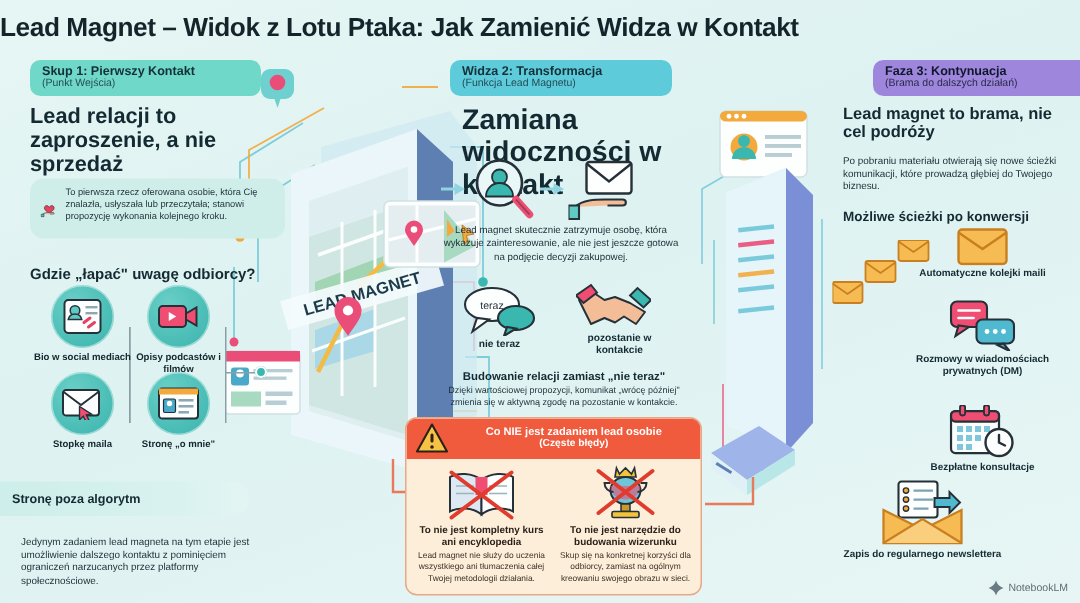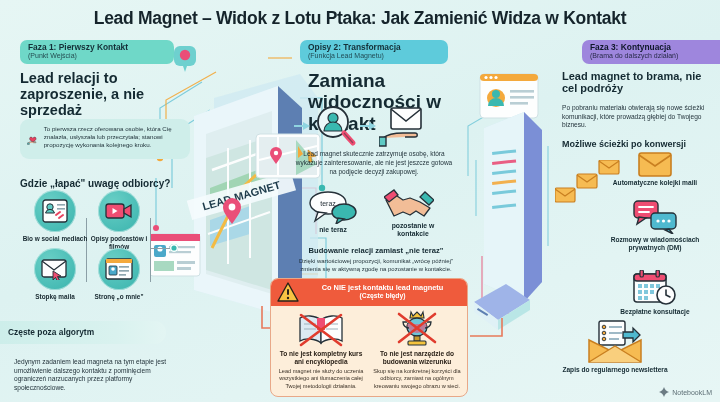--- a/index.html
+++ b/index.html
@@ -7,21 +7,21 @@
     width:720px;height:402px;overflow:hidden;
     background:#e2f4f3;
     font-family:"Liberation Sans","DejaVu Sans",sans-serif;
     color:#1f2d33;
   }
   .canvas{position:relative;width:720px;height:402px;overflow:hidden;
     background:linear-gradient(160deg,#e6f6f4 0%,#ddf2f1 45%,#e7f6f5 100%);}
 
   
   .title{
-    position:absolute;left:0;top:8px;width:720px;text-align:center;
+    position:absolute;left:0;top:8px;width:720px;text-align:left;
     font-size:17.5px;font-weight:bold;letter-spacing:-.3px;color:#15242b;
   }
 
   
   .badge{
     position:absolute;border-radius:7px;padding:3px 8px 4px 8px;color:#143038;
     line-height:1.08;
   }
   .badge .b1{font-size:8.4px;font-weight:bold;display:block;}
   .badge .b2{font-size:7px;display:block;opacity:.85;}
@@ -237,21 +237,21 @@
         <path d="M8,24 L40,6 L64,22 L32,42 Z" fill="#9fb4e8"></path>
         <path d="M8,24 L32,42 L32,52 L8,34 Z" fill="#dff1f6"></path>
         <path d="M32,42 L64,22 L64,32 L32,52 Z" fill="#b9e6e6"></path>
         <rect x="12" y="30" width="12" height="2" fill="#5d7fb2" transform="rotate(32 12 30)"></rect>
       </g>
       <path d="M40,262 L40,280 L8,280" stroke="#e8795a" stroke-width="1.6" fill="none"></path>
     </svg>
   </div>
 
   <div class="badge teal" style="left:20px;top:40px;width:138px;">
-    <span class="b1">Faza 1: Pierwszy Kontakt</span>
+    <span class="b1">Skup 1: Pierwszy Kontakt</span>
     <span class="b2">(Punkt Wejścia)</span>
   </div>
 
   <div class="h-big" style="left:20px;top:70px;width:160px;font-size:14.5px;">Lead relacji to zaproszenie, a nie sprzedaż</div>
 
   <div class="infocard" style="left:20px;top:119px;width:156px;">
     <svg width="30" height="28" viewBox="0 0 30 28">
       <path d="M15,12 c-2.6,-4.6 -8.4,-3.6 -8.4,1.2 c0,3.4 4.2,6.2 8.4,9 c4.2,-2.8 8.4,-5.6 8.4,-9 c0,-4.8 -5.8,-5.8 -8.4,-1.2 Z" fill="#e8415f" stroke="#2a2f36" stroke-width="1"></path>
       <path d="M3,24 c3,-3 8,-3 12,-3 h7 c2,0 2,2.6 0,2.6 h-6" fill="#f2bd97" stroke="#2a2f36" stroke-width="1"></path>
       <path d="M1,24 h5 v4 h-5 z" fill="#5fcac4" stroke="#2a2f36" stroke-width="1"></path>
@@ -312,26 +312,26 @@
         <circle cx="8" cy="11" r="1.8" fill="#fff"></circle>
         <rect x="14" y="8" width="10" height="1.7" fill="#8fa7b0"></rect>
         <rect x="14" y="12" width="10" height="1.7" fill="#8fa7b0"></rect>
         <rect x="14" y="16" width="7" height="1.7" fill="#8fa7b0"></rect>
       </svg>
     </div>
     <div class="lbl">Stronę „o mnie"</div>
   </div>
 
   <div class="goalcard" style="left:0px;top:321px;width:150px;">
-    <div class="g1">Częste poza algorytm</div>
+    <div class="g1">Stronę poza algorytm</div>
   </div>
   <div class="p-small" style="left:14px;top:358px;width:160px;">Jedynym zadaniem lead magneta na tym etapie jest umożliwienie dalszego kontaktu z pominięciem ograniczeń narzucanych przez platformy społecznościowe.</div>
 
   <div class="badge cyan" style="left:300px;top:40px;width:132px;">
-    <span class="b1">Opisy 2: Transformacja</span>
+    <span class="b1">Widza 2: Transformacja</span>
     <span class="b2">(Funkcja Lead Magnetu)</span>
   </div>
 
   <div class="h-big" style="left:308px;top:70px;width:160px;font-size:19px;">Zamiana widoczności w kontakt</div>
 
   <div class="flowrow" style="left:294px;top:104px;">
     <div class="arrow"></div>
     <div>
       <svg width="44" height="44" viewBox="0 0 44 44">
         <circle cx="20" cy="18" r="15" fill="#eaf7f8" stroke="#253038" stroke-width="1.8"></circle>
@@ -378,21 +378,21 @@
   <div class="p-center" style="left:292px;top:257px;width:168px;font-size:6px;">Dzięki wartościowej propozycji, komunikat „wrócę później" zmienia się w aktywną zgodę na pozostanie w kontakcie.</div>
 
   <div class="warn" style="left:270px;top:278px;width:196px;">
     <div class="warn-head">
       <svg width="22" height="20" viewBox="0 0 22 20">
         <path d="M11,1 L21,19 L1,19 Z" fill="#f7c243" stroke="#2a2118" stroke-width="1.4" stroke-linejoin="round"></path>
         <rect x="10" y="7" width="2" height="6" rx="1" fill="#2a2118"></rect>
         <circle cx="11" cy="16" r="1.2" fill="#2a2118"></circle>
       </svg>
       <div class="wt">
-        <span>Co NIE jest kontaktu lead magnetu</span>
+        <span>Co NIE jest zadaniem lead osobie</span>
         <small>(Częste błędy)</small>
       </div>
     </div>
     <div class="warn-body">
       <div class="warn-col">
         <svg width="52" height="38" viewBox="0 0 52 38" style="margin:0 auto;">
           <path d="M26,10 C20,5 10,5 5,8 L5,31 C10,28 20,28 26,33 Z" fill="#dce9f2" stroke="#253038" stroke-width="1.3"></path>
           <path d="M26,10 C32,5 42,5 47,8 L47,31 C42,28 32,28 26,33 Z" fill="#fdfefe" stroke="#253038" stroke-width="1.3"></path>
           <rect x="22" y="8" width="8" height="12" fill="#ef4d72"></rect>
           <path d="M9,14 h12 M9,19 h12 M31,14 h12 M31,19 h12" stroke="#9db2bd" stroke-width="1"></path>

